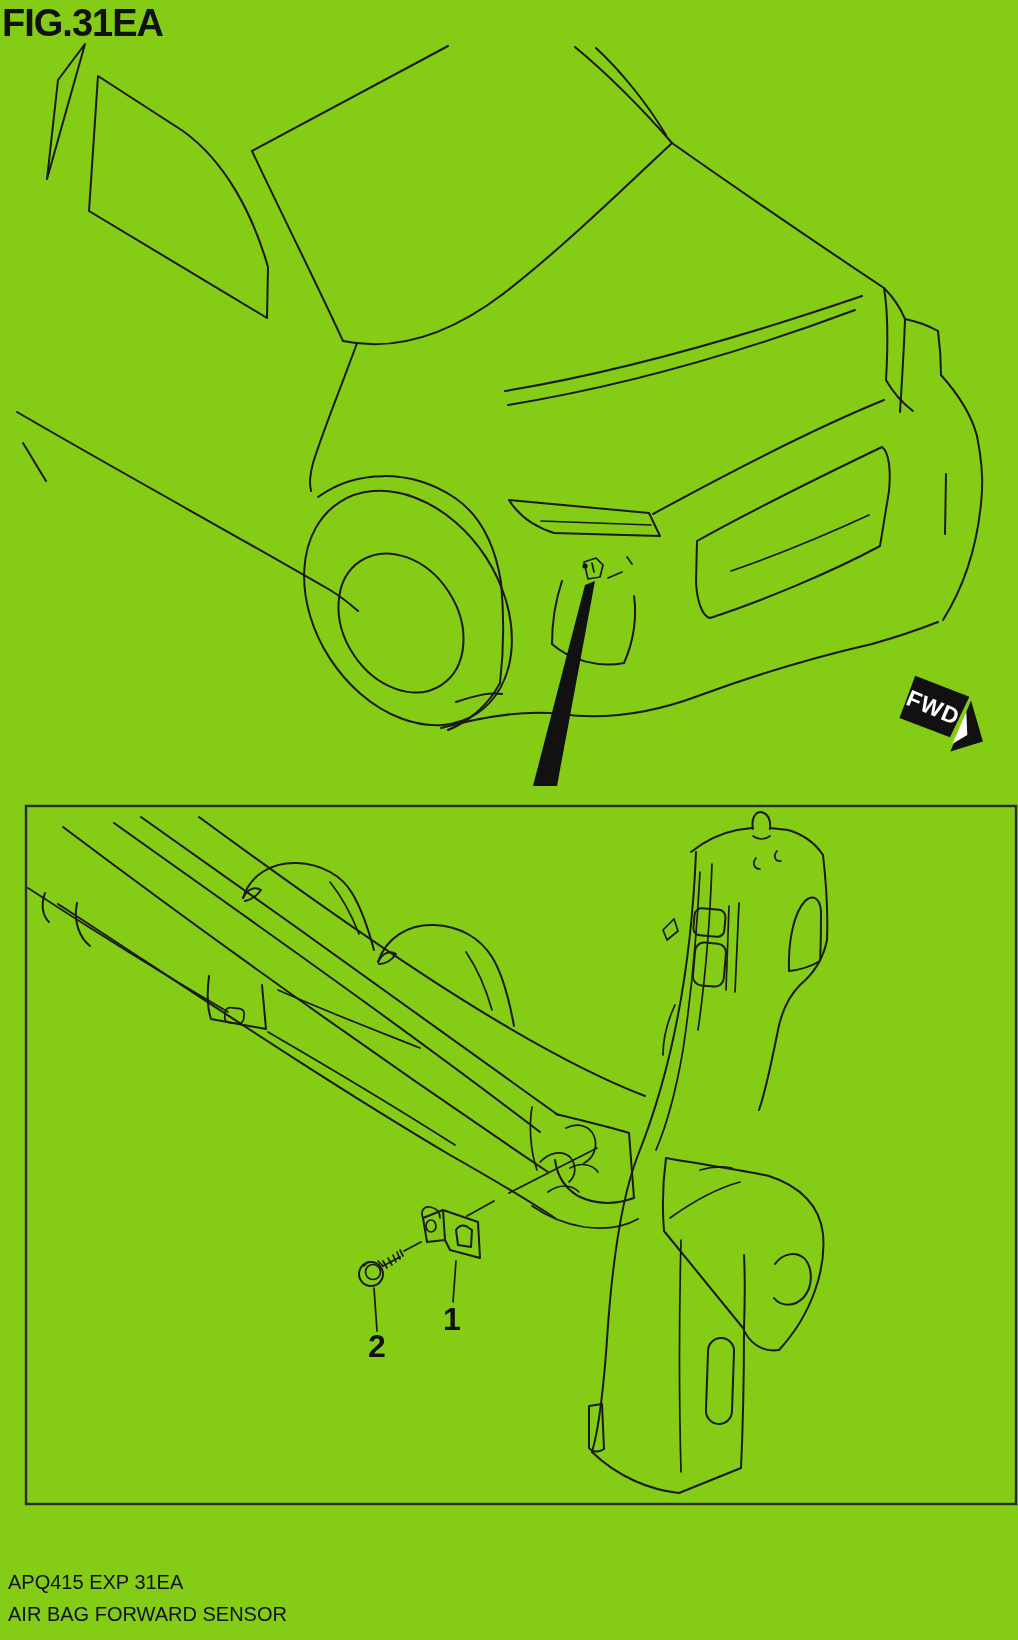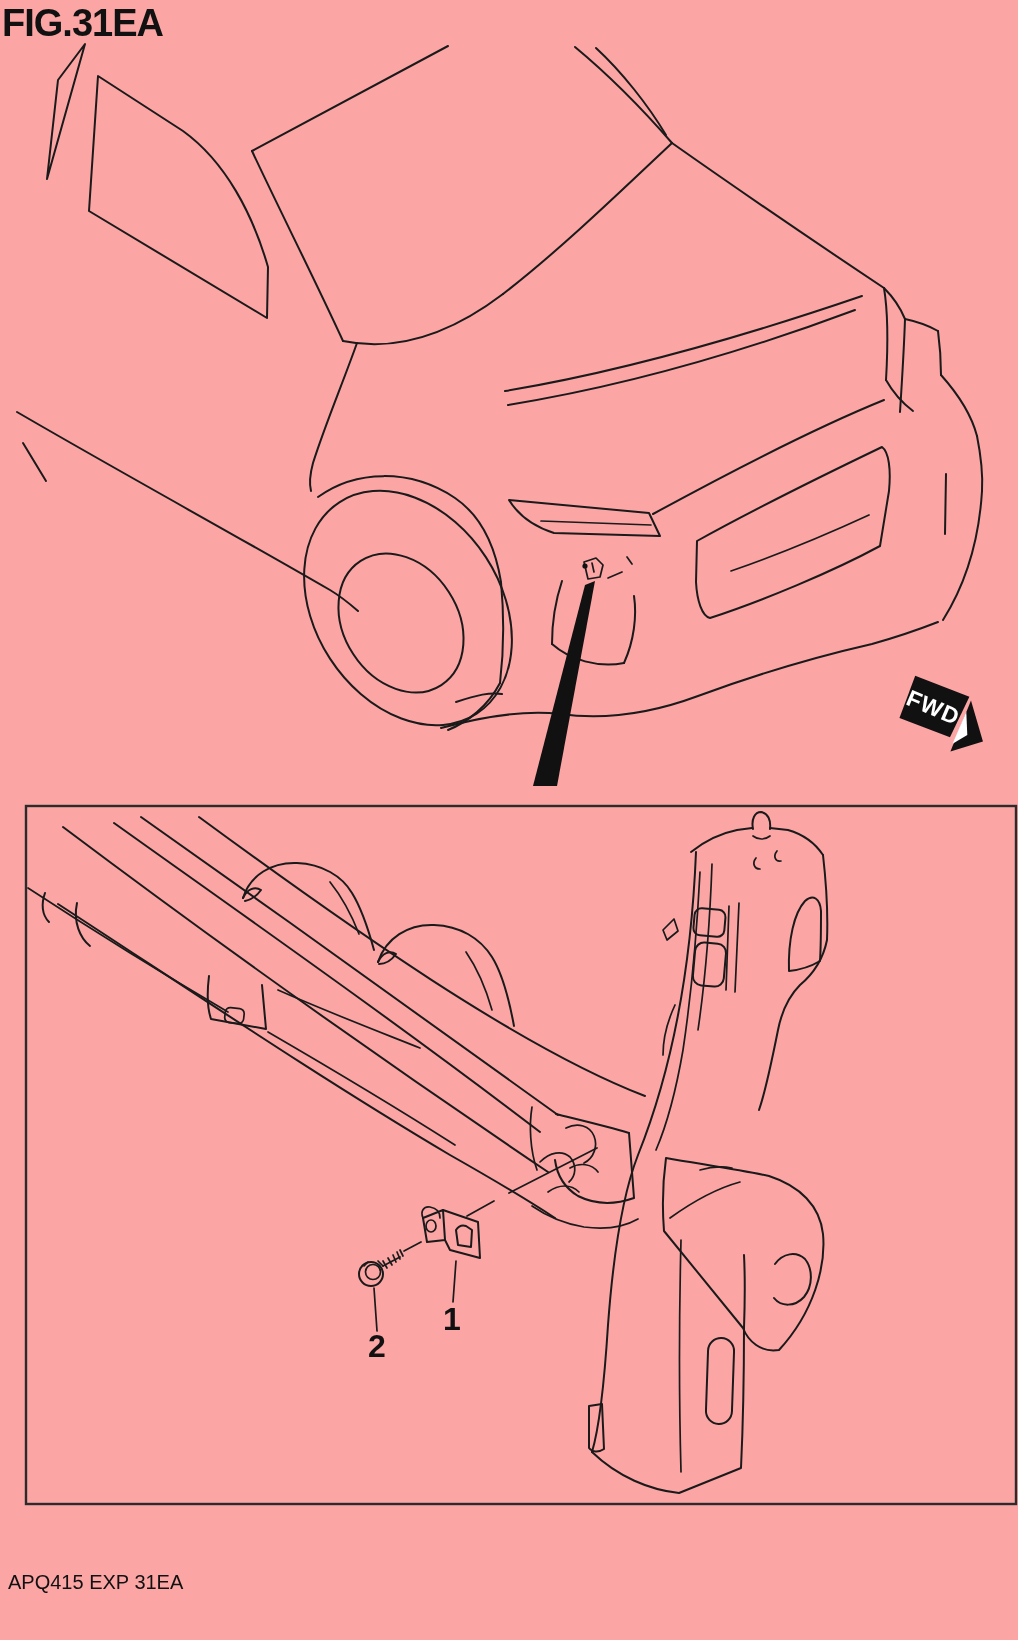--- a/index.html
+++ b/index.html
@@ -1,16 +1,16 @@
 <!DOCTYPE html>
 <html><head>
 <meta charset="utf-8">
 <style>
   html,body{margin:0;padding:0;background:#fff;}
-  .page{position:relative;width:1018px;height:1640px;background:#fca5a5;overflow:hidden;
+  .page{position:relative;width:1018px;height:1640px;background:#84cc16;overflow:hidden;
         font-family:"Liberation Sans", sans-serif;color:#1a1a1a;}
   .fig-title{position:absolute;left:2px;top:2px;font-size:38px;font-weight:bold;
              letter-spacing:-1px;color:#111;}
   .canvas{position:absolute;left:0;top:0;}
   .ln{fill:none;stroke:#1a1a1a;stroke-width:2;stroke-linecap:round;stroke-linejoin:round;}
   .lnthin{fill:none;stroke:#1a1a1a;stroke-width:1.7;stroke-linecap:round;stroke-linejoin:round;}
   .blk{fill:#111;stroke:none;}
   .boxframe{fill:none;stroke:#2b2b2b;stroke-width:2.4;}
   .callout-num{font-family:"Liberation Sans",sans-serif;font-size:32px;font-weight:bold;fill:#111;}
   .fwd-text{font-family:"Liberation Sans",sans-serif;font-size:23px;font-weight:bold;fill:#fff;letter-spacing:1px;}
@@ -223,13 +223,14 @@
       <text class="callout-num" x="452" y="1330" text-anchor="middle">1</text>
     </g>
 
     <g>
       <path class="lnthin" d="M377,1331 L374,1288"></path>
       <text class="callout-num" x="377" y="1357" text-anchor="middle">2</text>
     </g>
   </svg>
 
   <div class="footer-line l1">APQ415 EXP 31EA</div>
+  <div class="footer-line l2">AIR BAG FORWARD SENSOR</div>
 </div>
 
 </body></html>

